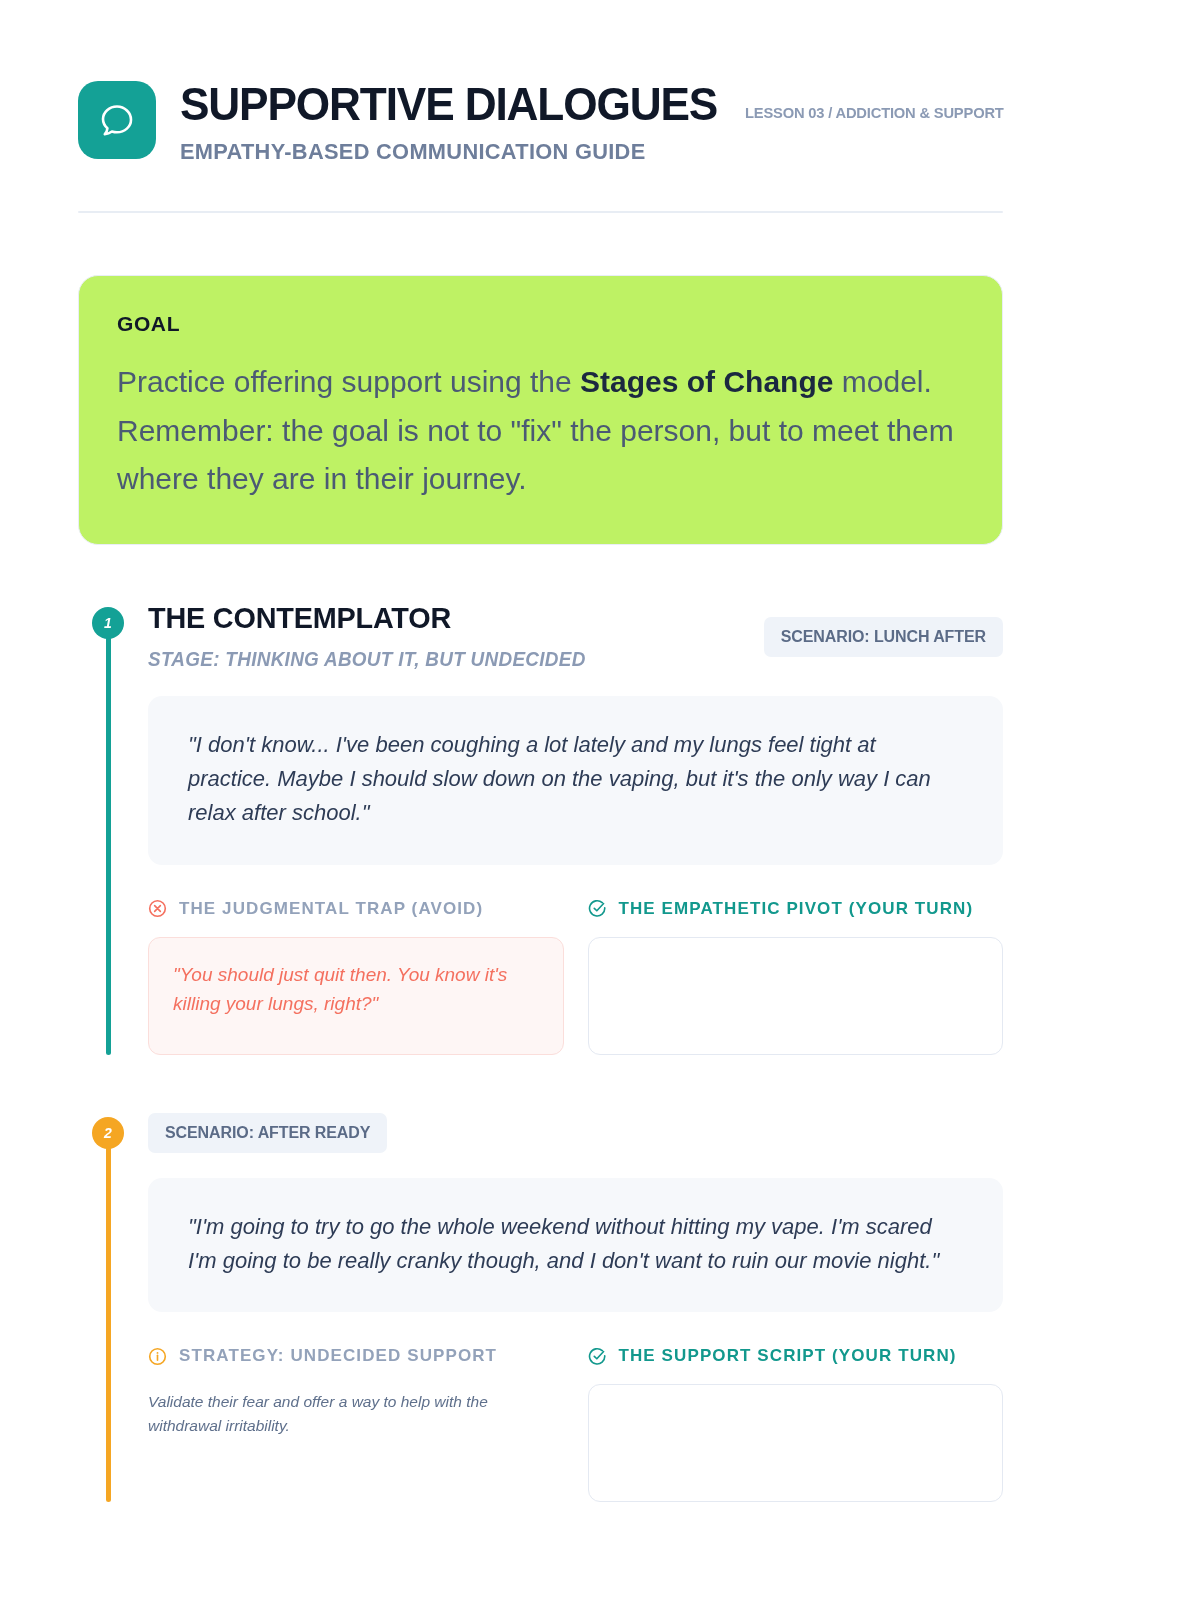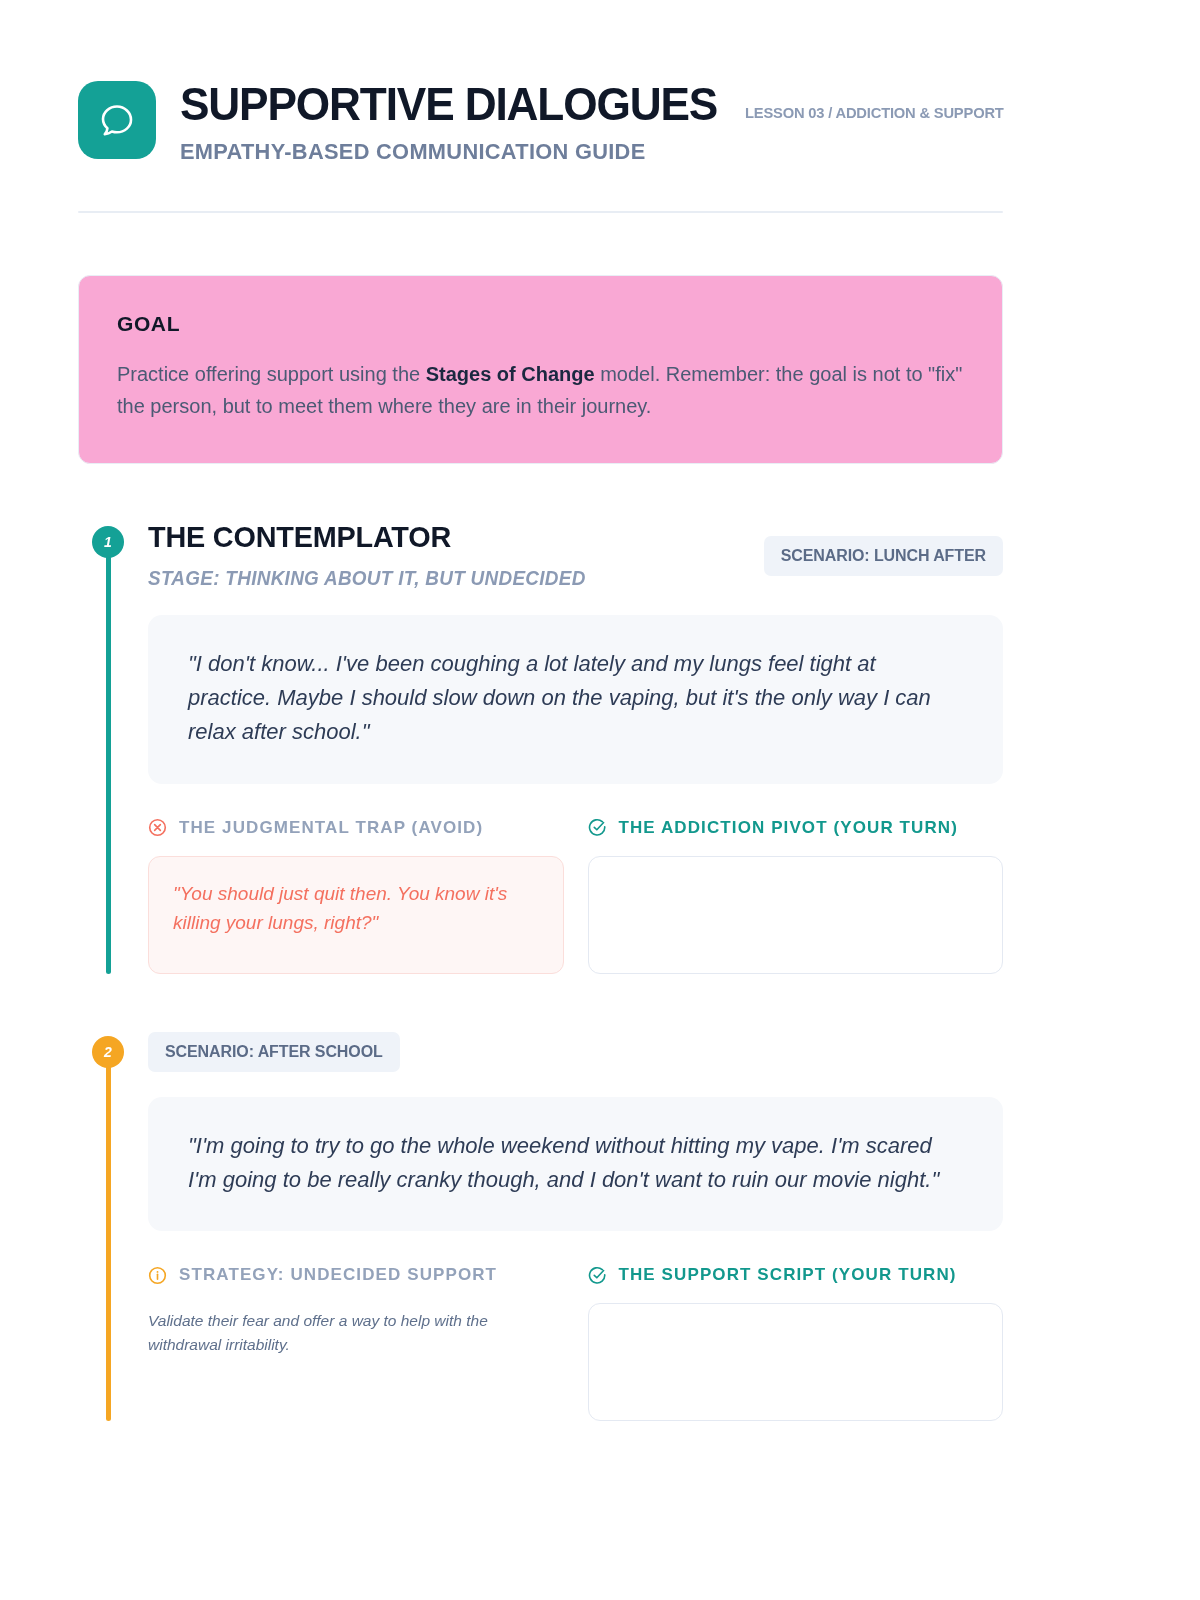--- a/index.html
+++ b/index.html
@@ -85,36 +85,36 @@
   .header-rule {
     margin-top: 46px;
     height: 2px;
     background: #e8edf4;
     border-radius: 2px;
   }
 
   
   .goal-card {
     margin-top: 62px;
-    background: #f9a8d4;
+    background: #bef264;
     border: 1.5px solid #e9eef5;
-    border-radius: 12px;
+    border-radius: 20px;
     padding: 36px 38px 40px 38px;
   }
 
   .goal-label {
     font-size: 21px;
     font-weight: 700;
     letter-spacing: 0.6px;
     color: #101828;
   }
 
   .goal-text {
     margin-top: 22px;
-    font-size: 20px;
+    font-size: 30px;
     line-height: 1.62;
     color: #4b5a74;
   }
   .goal-text b { color: #1b2840; font-weight: 700; }
 
   
   .section {
     position: relative;
     margin-top: 56px;
     padding-left: 70px;
@@ -320,35 +320,35 @@
       </div>
 
       <div class="col">
         <div class="col-label success">
           <span>
             <svg width="19" height="19" viewBox="0 0 20 20" aria-hidden="true">
               <path d="M17.6 9.3a8 8 0 1 1-2.6-5.4" fill="none" stroke="#12988d" stroke-width="1.7" stroke-linecap="round"></path>
               <path d="M6.6 9.8 L9.3 12.4 L16.4 4.8" fill="none" stroke="#12988d" stroke-width="1.7" stroke-linecap="round" stroke-linejoin="round"></path>
             </svg>
           </span>
-          <span>THE ADDICTION PIVOT (YOUR TURN)</span>
+          <span>THE EMPATHETIC PIVOT (YOUR TURN)</span>
         </div>
         <div class="answer-box" placeholder=""></div>
       </div>
     </div>
   </div>
 
   <div class="section">
     <div class="timeline">
       <div class="stem" id="stem-2" style="background: rgb(245, 166, 35);"></div>
       <div class="dot" id="dot-2" style="background: rgb(245, 166, 35);">2</div>
     </div>
 
     <div class="section-head">
-      <div class="scenario-badge">SCENARIO: AFTER SCHOOL</div>
+      <div class="scenario-badge">SCENARIO: AFTER READY</div>
     </div>
 
     <div class="quote-card">
       <div class="quote-text">"I'm going to try to go the whole weekend without hitting my vape. I'm scared I'm going to be really cranky though, and I don't want to ruin our movie night."</div>
     </div>
 
     <div class="cols">
       <div class="col">
         <div class="col-label info">
           <span>

